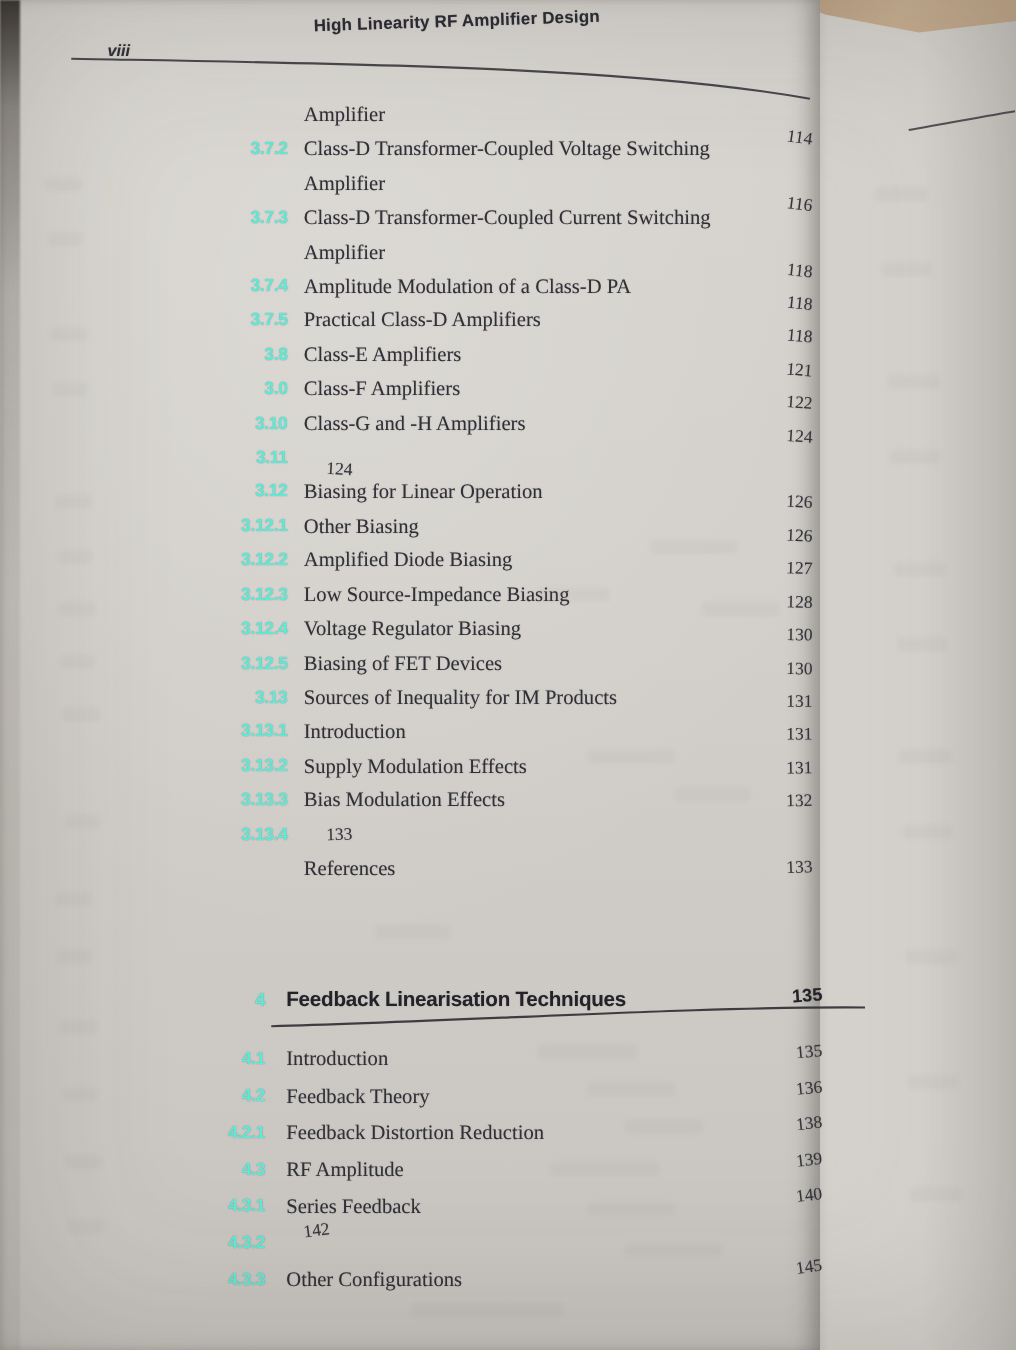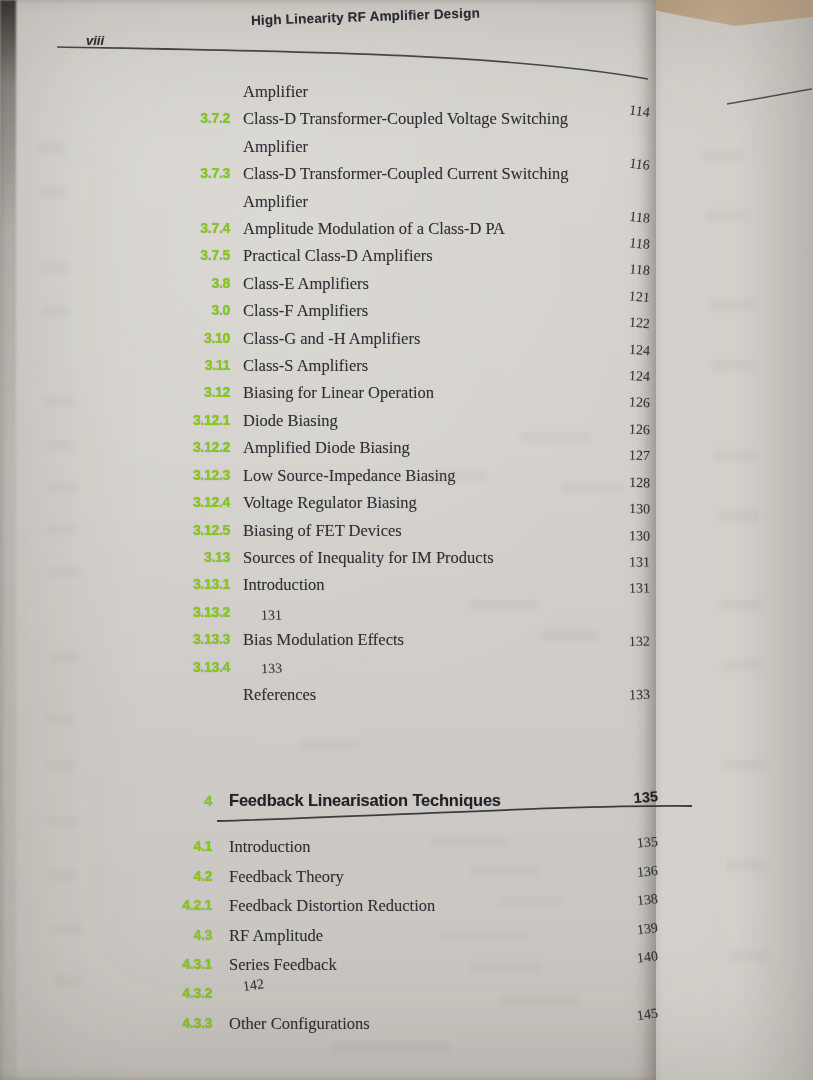--- a/index.html
+++ b/index.html
@@ -37,21 +37,21 @@
     font-size:13px;color:#2f2f36;text-shadow:0 0 1px rgba(60,60,70,.4);}
 
   
   #toc-main{position:absolute;left:140px;top:78px;width:510px;}
   #toc-ch4{position:absolute;left:122px;top:786px;width:536px;}
 
   .entry{display:flex;align-items:stretch;line-height:27.4px;}
   #toc-ch4 .entry{line-height:29.4px;}
   .num{flex:0 0 90px;text-align:right;align-self:flex-start;
     font-family:"Liberation Sans",sans-serif;font-weight:bold;font-size:14px;
-    letter-spacing:-.3px;color:#84cc16;text-shadow:0 0 1px rgba(50,50,58,.45);}
+    letter-spacing:-.3px;color:#5eead4;text-shadow:0 0 1px rgba(50,50,58,.45);}
   .title{flex:1 1 auto;padding-left:13px;align-self:flex-start;
     font-size:16.5px;color:#303037;text-shadow:0 0 1px rgba(62,62,70,.35);}
   #toc-ch4 .title{padding-left:17px;}
   .title span{display:inline-block;max-width:352px;}
   .pg{flex:0 0 52px;text-align:right;align-self:flex-end;
     font-size:14px;color:#35353c;text-shadow:0 0 1px rgba(62,62,70,.35);}
 
   
   .chap .num{font-size:15px;}
   .chap .title{font-family:"Liberation Sans",sans-serif;font-weight:bold;
@@ -120,31 +120,30 @@
           <span class="title"><span>Class-F Amplifiers</span></span>
           <span class="pg" style="transform: translateY(11.2077px) rotate(4.39565deg);">122</span>
         </div>
         <div class="entry">
           <span class="num">3.10</span>
           <span class="title"><span>Class-G and -H Amplifiers</span></span>
           <span class="pg" style="transform: translateY(10.4562px) rotate(3.91902deg);">124</span>
         </div>
         <div class="entry">
           <span class="num">3.11</span>
-          <span class="title"><span>Class-S Amplifiers</span></span>
           <span class="pg" style="transform: translateY(9.70474px) rotate(3.44239deg);">124</span>
         </div>
         <div class="entry">
           <span class="num">3.12</span>
           <span class="title"><span>Biasing for Linear Operation</span></span>
           <span class="pg" style="transform: translateY(8.95328px) rotate(2.96576deg);">126</span>
         </div>
         <div class="entry">
           <span class="num">3.12.1</span>
-          <span class="title"><span>Diode Biasing</span></span>
+          <span class="title"><span>Other Biasing</span></span>
           <span class="pg" style="transform: translateY(8.20181px) rotate(2.48913deg);">126</span>
         </div>
         <div class="entry">
           <span class="num">3.12.2</span>
           <span class="title"><span>Amplified Diode Biasing</span></span>
           <span class="pg" style="transform: translateY(7.45035px) rotate(2.0125deg);">127</span>
         </div>
         <div class="entry">
           <span class="num">3.12.3</span>
           <span class="title"><span>Low Source-Impedance Biasing</span></span>
@@ -165,20 +164,21 @@
           <span class="title"><span>Sources of Inequality for IM Products</span></span>
           <span class="pg" style="transform: translateY(4.44451px) rotate(0.105978deg);">131</span>
         </div>
         <div class="entry">
           <span class="num">3.13.1</span>
           <span class="title"><span>Introduction</span></span>
           <span class="pg" style="transform: translateY(3.69304px) rotate(-0.370652deg);">131</span>
         </div>
         <div class="entry">
           <span class="num">3.13.2</span>
+          <span class="title"><span>Supply Modulation Effects</span></span>
           <span class="pg" style="transform: translateY(2.94158px) rotate(-0.847283deg);">131</span>
         </div>
         <div class="entry">
           <span class="num">3.13.3</span>
           <span class="title"><span>Bias Modulation Effects</span></span>
           <span class="pg" style="transform: translateY(2.19012px) rotate(-1.32391deg);">132</span>
         </div>
         <div class="entry">
           <span class="num">3.13.4</span>
           <span class="pg" style="transform: translateY(1.43866px) rotate(-1.80054deg);">133</span>

